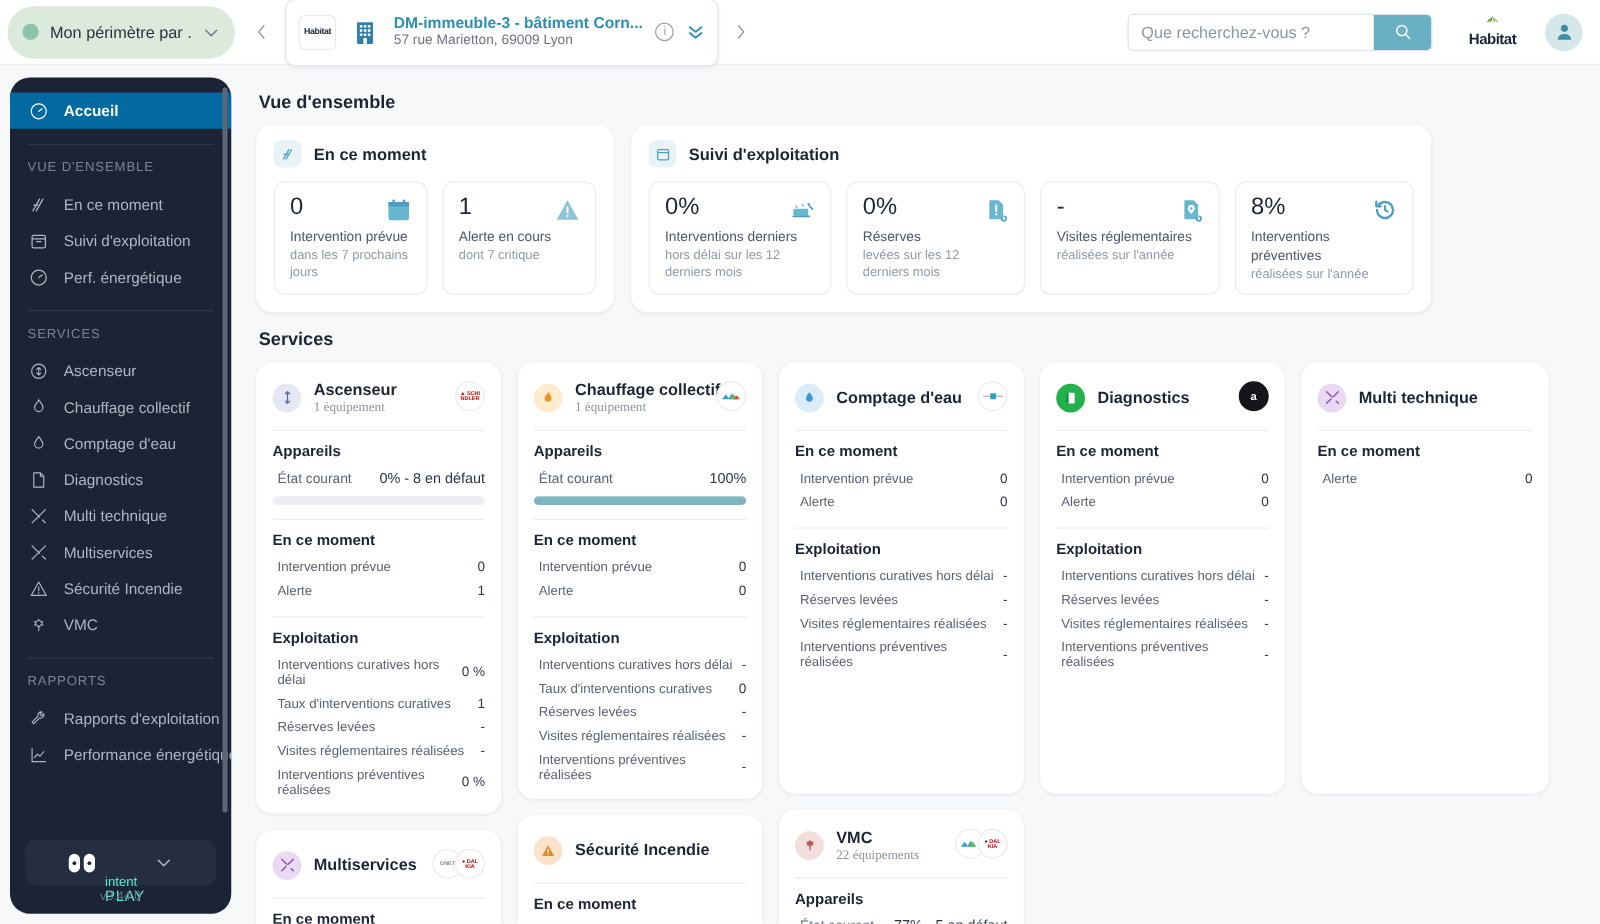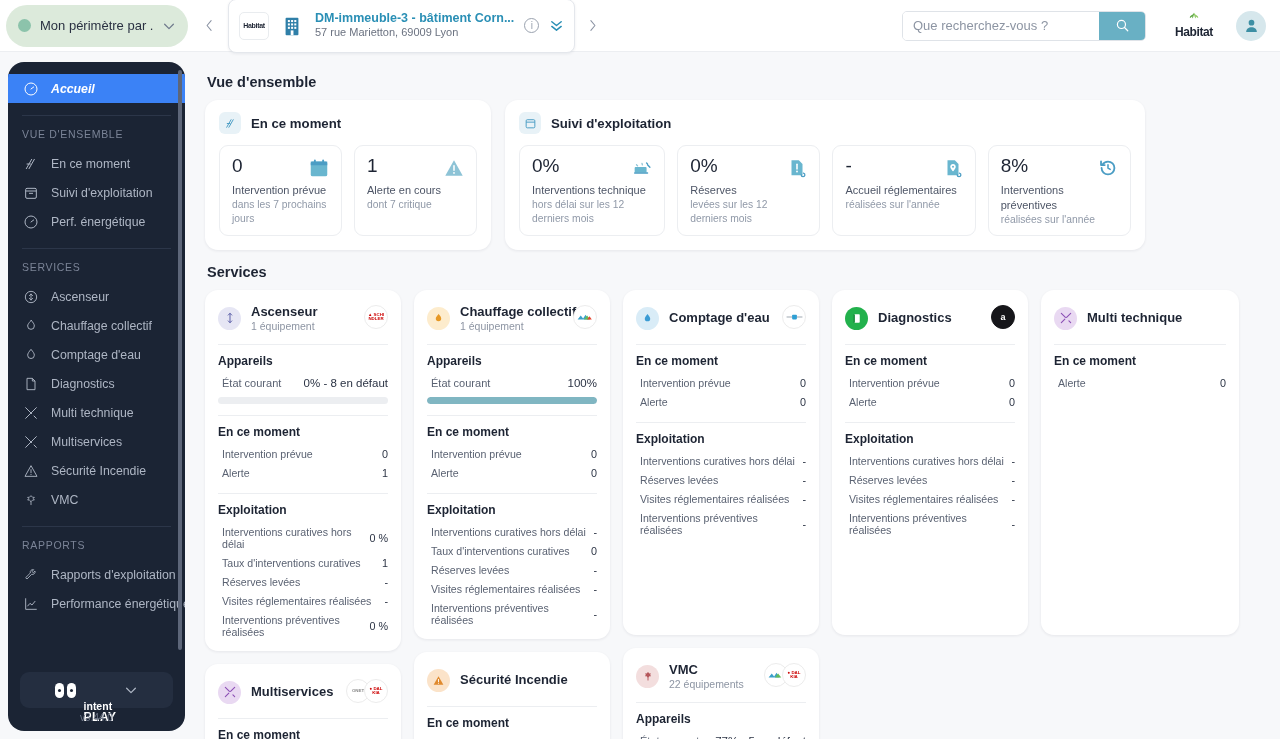--- a/index.html
+++ b/index.html
@@ -67,34 +67,34 @@
   
   .sidebar {
     position: absolute; top: 62px; left: 8px; width: 177px; height: 669px;
     background: #1b2434; border-radius: 16px; overflow: hidden;
     display: flex; flex-direction: column;
   }
   .sb-scroll { flex: 1; overflow: hidden; position: relative; padding-top: 12px;}
   .sb-item { display: flex; align-items: center; gap: 12px; height: 29px; padding: 0 14px; cursor: pointer; }
   .sb-item .lbl { font-size: 12.3px; color: #aeb6c4; white-space: nowrap; }
   .sb-item .ic { width: 17px; height: 17px; display:flex; align-items:center; justify-content:center; color:#aeb6c4; flex:0 0 auto;}
-  .sb-item.active { background: #3b82f6; font-style: italic; }
+  .sb-item.active { background: #0369a1; }
   .sb-item.active .lbl { color: #ffffff; font-weight: 700; }
   .sb-item.active .ic { color: #ffffff; }
   .sb-sep { height:1px; background:#2c3649; margin: 12px 14px; }
   .sb-head { font-size: 10.5px; color: #7b8497; letter-spacing: .7px; padding: 0 14px; margin-bottom: 9px; margin-top: 2px;}
   .sb-scrollbar { position:absolute; right:3px; top:8px; width:4px; height:580px; border-radius:2px; background:#5d6679; }
   .playbtn {
     margin: 6px 12px 4px 12px; height: 36px; background: #242e40; border-radius: 9px;
     display:flex; align-items:center; justify-content:center; gap:8px; cursor:pointer;
   }
   .play-logo { display:flex; align-items:center; gap:3px;}
   .pill { width:9px; height:15px; border-radius:5px; background:#fff; display:flex; align-items:center; justify-content:center;}
   .pill i { width:3px; height:3px; border-radius:50%; background:#1b2434; display:block;}
-  .play-txt { line-height: 1.0; color:#ffffff; font-weight:700;margin-top:44px;}
+  .play-txt { line-height: 1.0; color:#5eead4; font-weight:400;margin-top:44px;}
   .play-txt .t1 { font-size: 10.5px; display:block; }
   .play-txt .t2 { font-size: 12px; display:block; letter-spacing:.5px;}
   .version { text-align:center; font-size:10px; color:#6b7485; padding-bottom: 8px; }
 
   
   .main { position: absolute; top: 52px; left: 193px; width: 1087px; height: 687px; overflow: hidden; padding: 16px 16px 0 12px; }
   .section-title { font-size: 14.5px; font-weight: 700; color: #1d2433; margin: 6px 0 10px 2px; }
 
   .overview-row { display: flex; gap: 14px; }
   .ov-card { background:#fff; border-radius: 13px; padding: 12px 14px 14px 14px; box-shadow: 0 1px 3px rgba(20,30,50,.08); }
@@ -111,21 +111,21 @@
   
   .svc-grid { display: flex; gap: 13px; margin-top: 4px; }
   .svc-col { width: 196px; flex: 0 0 auto; }
   .svc-card {
     background:#fff; border-radius: 13px; padding: 13px 13px 10px 13px;
     box-shadow: 0 1px 3px rgba(20,30,50,.08); margin-bottom: 13px;
   }
   .svc-head { display:flex; align-items:center; gap:10px; position: relative; min-height: 30px;}
   .svc-ic { width:23px; height:23px; border-radius:50%; display:flex; align-items:center; justify-content:center; flex:0 0 auto;}
   .svc-name { font-size: 13px; font-weight: 600; color:#1d2433; line-height:1.25;}
-  .svc-sub { font-size: 10.5px; color:#8d95a3; line-height:1.3;}
+  .svc-sub { font-size: 10.5px; color:#8d95a3; line-height:1.3;font-family:Liberation Serif, serif;}
   .svc-logos { position:absolute; right:0; top:2px; display:flex; }
   .lchip { width:24px; height:24px; border-radius:50%; background:#fff; border:1px solid #ececec;
            display:flex; align-items:center; justify-content:center; overflow:hidden; }
   .lchip + .lchip { margin-left: -6px; }
   .lchip .mini { font-size: 4.4px; font-weight:700; line-height:1.05; text-align:center;}
   .hr { height:1px; background:#eceef1; margin: 11px 0 9px 0;}
   .blk-title { font-size: 12px; font-weight: 700; color:#1d2433; margin-bottom: 5px;}
   .row { display:flex; justify-content:space-between; align-items:center; padding: 3.5px 0 3.5px 4px; gap:6px;}
   .row .k { font-size: 10.6px; color:#5a6272; }
   .row .v { font-size: 10.8px; color:#2b3344; white-space: nowrap;}
@@ -436,21 +436,21 @@
           <svg viewBox="0 0 24 24" width="13" height="13">
               <rect x="4" y="5" width="16" height="15" rx="2" fill="none" stroke="#4b9dc4" stroke-width="1.8"></rect>
               <path d="M4 9.5h16" stroke="#4b9dc4" stroke-width="1.8"></path>
             </svg>
         </span>
         <span class="ov-title">Suivi d'exploitation</span>
       </div>
       <div class="kpi-row">
         <div class="kpi" style="width:148px">
           <div class="val">0%</div>
-          <div class="l1">Interventions technique</div>
+          <div class="l1">Interventions derniers</div>
           <div class="l2">hors délai sur les 12 derniers mois</div>
           <span class="kic">
             <svg viewBox="0 0 24 24" width="22" height="22">
                 <rect x="4" y="11" width="13" height="6" rx="1" fill="#69b6cf"></rect>
                 <path d="M4 17.5h14" stroke="#4b9dc4" stroke-width="1.6" stroke-linecap="round"></path>
                 <path d="M18 8.5l2.6 2.6M17 6.5l1 1" stroke="#4b9dc4" stroke-width="1.5" stroke-linecap="round"></path>
                 <path d="M6 8.5l1.2 1.2M12 7l.4 1.6" stroke="#8dc3d6" stroke-width="1.4" stroke-linecap="round"></path>
               </svg>
           </span>
         </div>
@@ -462,21 +462,21 @@
             <svg viewBox="0 0 24 24" width="22" height="22">
                 <path d="M6 3.5h8l4 4V20H6z" fill="#69b6cf"></path>
                 <path d="M12 8v5" stroke="#fff" stroke-width="1.7" stroke-linecap="round"></path>
                 <circle cx="12" cy="15.8" r="1" fill="#fff"></circle>
                 <path d="M19 17.5a2 2 0 11-2.4 2" stroke="#4b9dc4" stroke-width="1.4" fill="none" stroke-linecap="round"></path>
               </svg>
           </span>
         </div>
         <div class="kpi" style="width:145px">
           <div class="val">-</div>
-          <div class="l1">Accueil réglementaires</div>
+          <div class="l1">Visites réglementaires</div>
           <div class="l2">réalisées sur l'année</div>
           <span class="kic">
             <svg viewBox="0 0 24 24" width="22" height="22">
                 <path d="M6 3.5h8l4 4V20H6z" fill="#69b6cf"></path>
                 <path d="M12 7.5c1.7 0 3 1.3 3 3 0 2.2-3 5-3 5s-3-2.8-3-5c0-1.7 1.3-3 3-3z" fill="#fff"></path>
                 <circle cx="12" cy="10.6" r="1.1" fill="#69b6cf"></circle>
                 <path d="M19 17.5a2 2 0 11-2.4 2" stroke="#4b9dc4" stroke-width="1.4" fill="none" stroke-linecap="round"></path>
               </svg>
           </span>
         </div>

